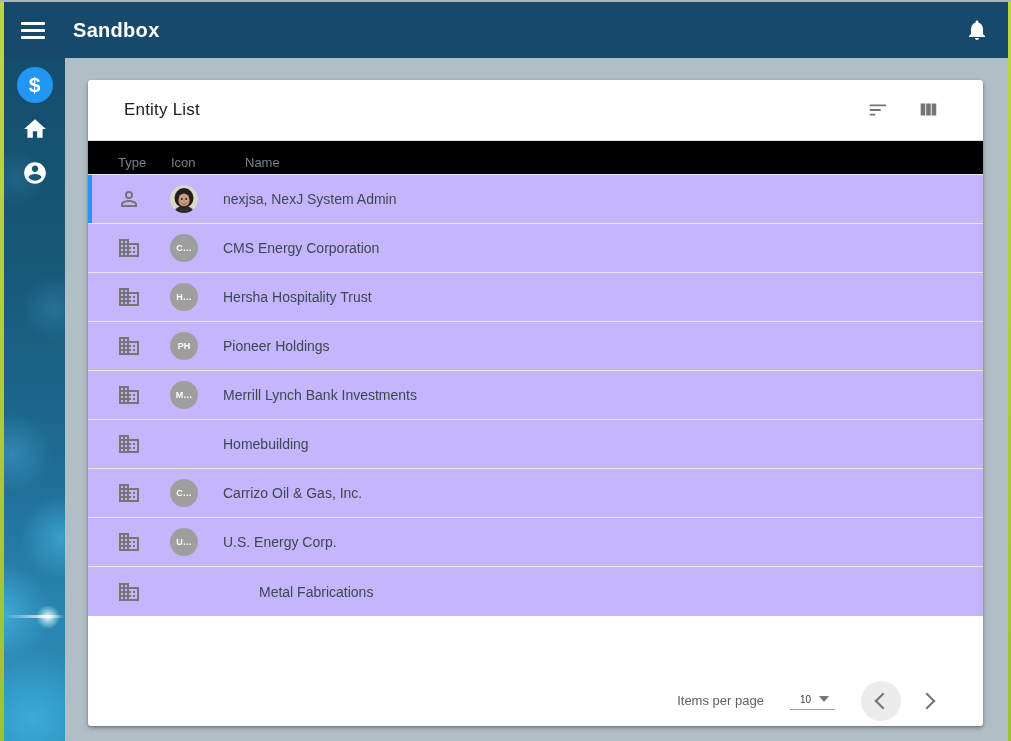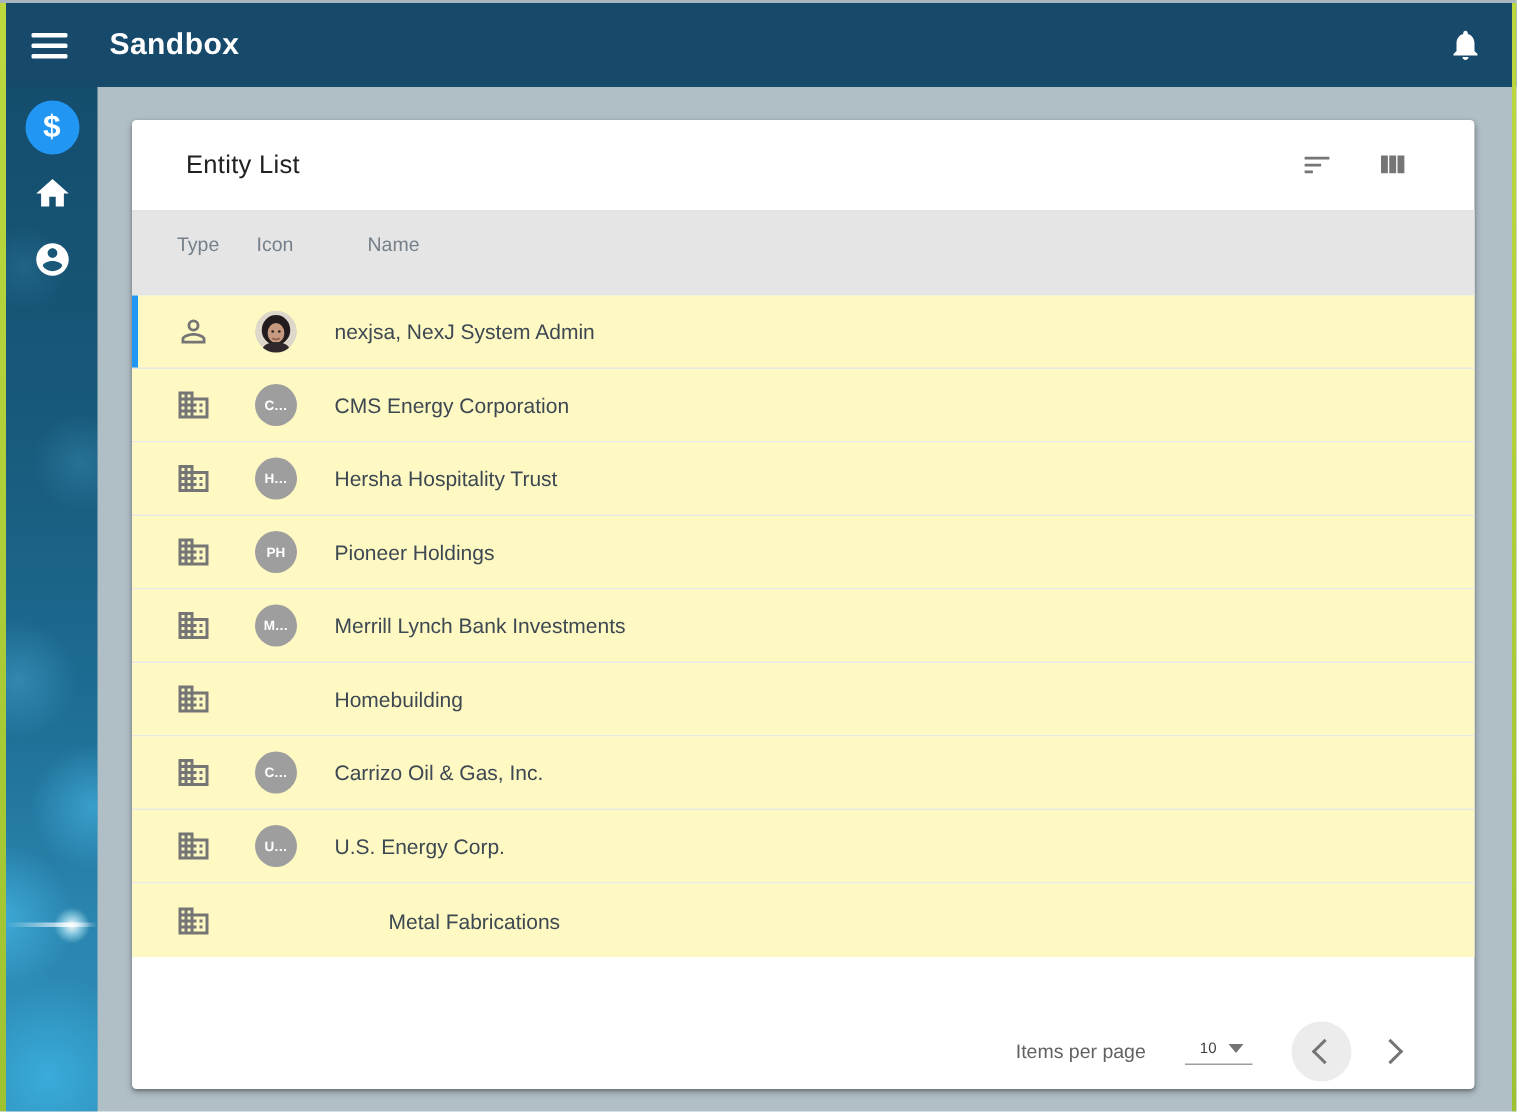--- a/index.html
+++ b/index.html
@@ -57,30 +57,30 @@
     position:absolute; left:88px; top:80px; width:895px; height:646px;
     background:#fff; border-radius:3px; z-index:6;
     box-shadow:0 2px 5px rgba(0,0,0,.28), 0 1px 2px rgba(0,0,0,.2);
   }
   .card-header { height:60px; display:flex; align-items:center; padding:0 36px; }
   .card-title { font-size:17px; color:#212121; font-weight:500; letter-spacing:.2px; }
   .card-header-actions { margin-left:auto; display:flex; align-items:center; gap:28px; padding-right:8px; }
   .tool-icon { width:22px; height:22px; fill:#757575; cursor:pointer; }
 
   .thead {
-    position:relative; height:57px; background:#e5e5e5;
+    position:relative; height:35px; background:#000000;
     border-top:1px solid #e3e3e3; border-bottom:1px solid #e3e3e3;
   }
   .thead span { position:absolute; top:14px; font-size:13px; color:#75808a; }
   .th-type { left:30px; } .th-icon { left:83px; } .th-name { left:135px;margin-left:22px; }
 
   .tbody { }
   .trow {
     position:relative; height:49px; display:flex; align-items:center;
-    border-bottom:1px solid #e8e8e8; background:#fef9c3; cursor:pointer;
+    border-bottom:1px solid #e8e8e8; background:#c4b5fd; cursor:pointer;
   }
   .trow:last-child { border-bottom:none;gap:18px; }
   .sel-bar { position:absolute; left:0; top:0; width:4px; height:100%; background:#2196f3; display:none; }
   .trow.selected .sel-bar { display:block; }
   .cell-type { width:82px; display:flex; justify-content:center; }
   .type-icon { width:24px; height:24px; fill:#757575; }
   .cell-icon { width:28px; display:flex; justify-content:center; }
   .avatar {
     width:28px; height:28px; border-radius:50%; background:#9e9e9e;
     color:#fff; font-size:9px; font-weight:bold; letter-spacing:0;

